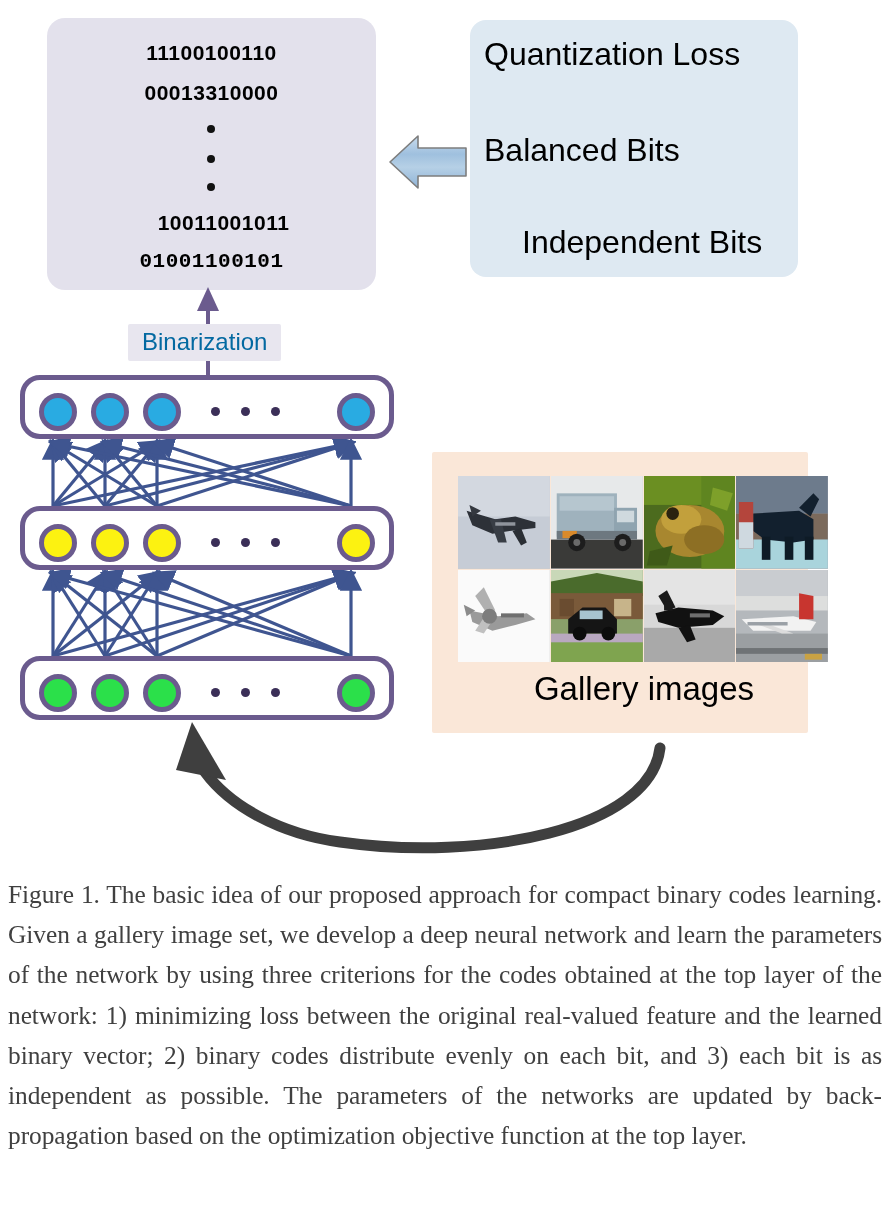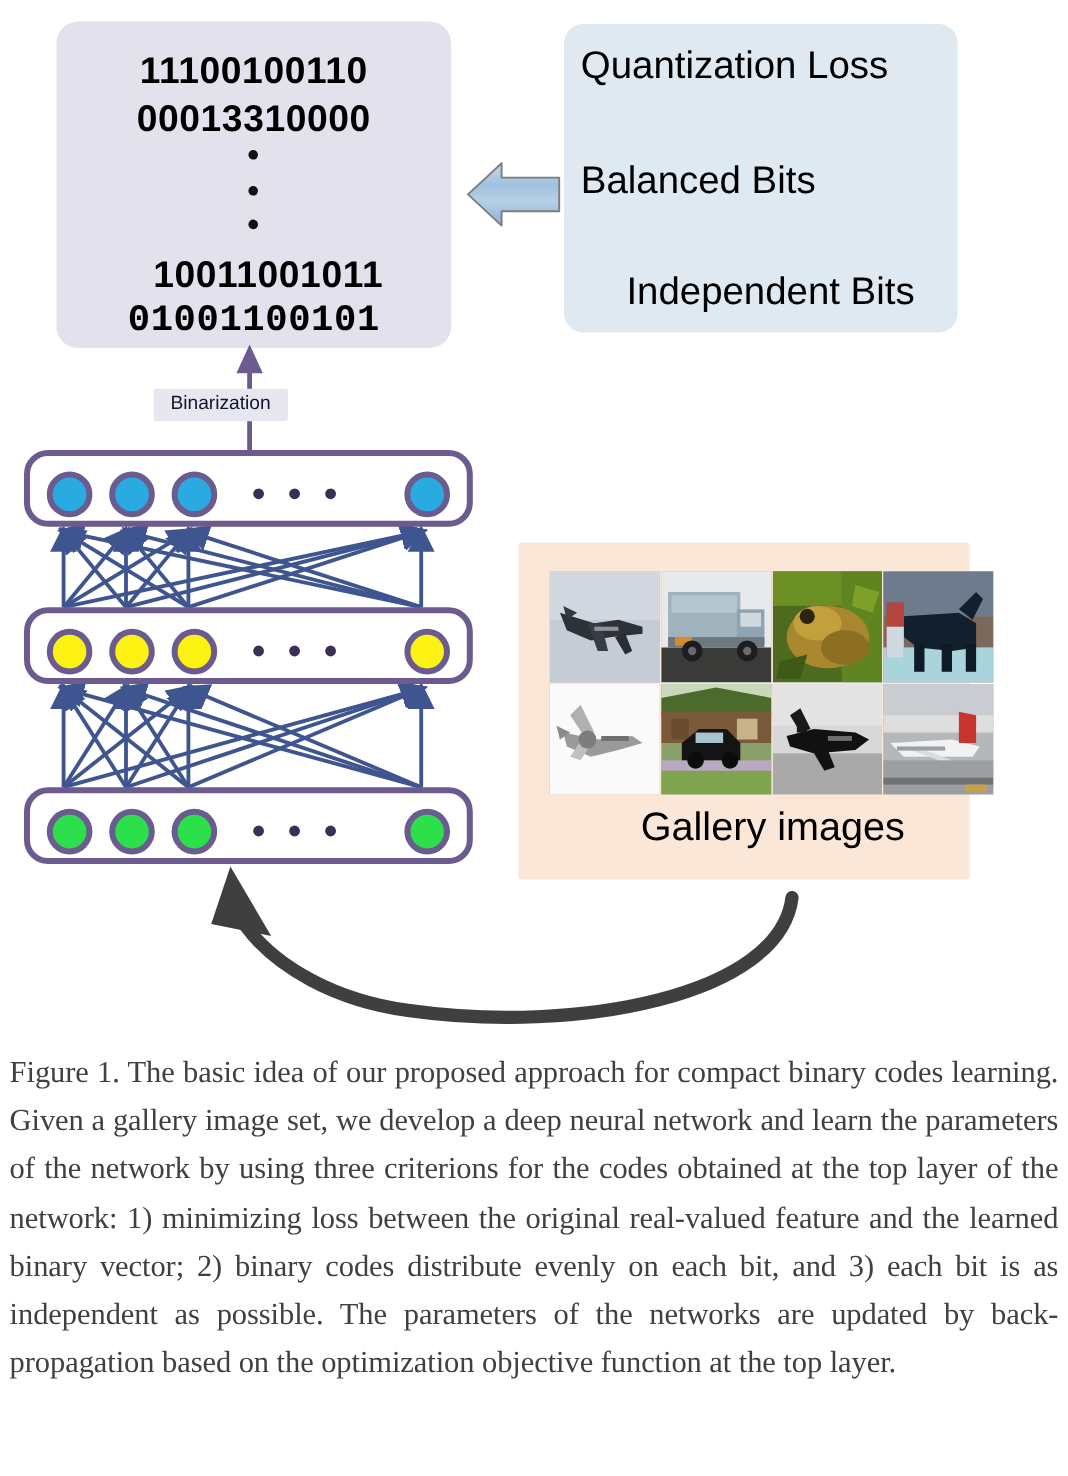--- a/index.html
+++ b/index.html
@@ -32,21 +32,21 @@
     height: 272px;
     background: #e3e1ec;
     border-radius: 18px;
   }
   .bin-line {
     position: absolute;
     left: 0;
     width: 329px;
     text-align: center;
     font-family: "Liberation Sans", sans-serif;
-    font-size: 31px;
+    font-size: 21px;
     font-weight: 700;
     color: #000000;
     letter-spacing: 0.5px;
     white-space: nowrap;
   }
   #bin-line-0 { top: 23px; }
   #bin-line-1 { top: 63px; }
   #bin-line-2 { top: 193px; padding-left: 12px; }
   #bin-line-3 { top: 232px; font-family: Liberation Mono, monospace; }
 
@@ -103,22 +103,22 @@
     height: 94px;
   }
   #binarization-pill {
     position: absolute;
     left: 128px;
     top: 324px;
     background: #e8e6ef;
     border-radius: 2px;
     padding: 4px 14px 5px 14px;
     font-family: "Liberation Sans", sans-serif;
-    font-size: 16px;
-    color: #0f172a;
+    font-size: 24px;
+    color: #0369a1;
     white-space: nowrap;
   }
 
   
   #network { position: absolute; left: 0; top: 0; width: 890px; height: 866px; }
 
   .layer-box {
     position: absolute;
     left: 20px;
     width: 374px;

